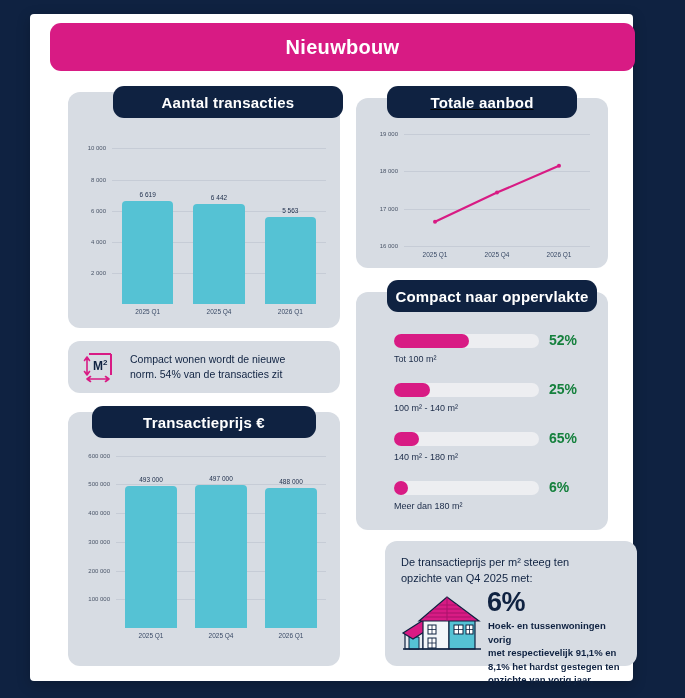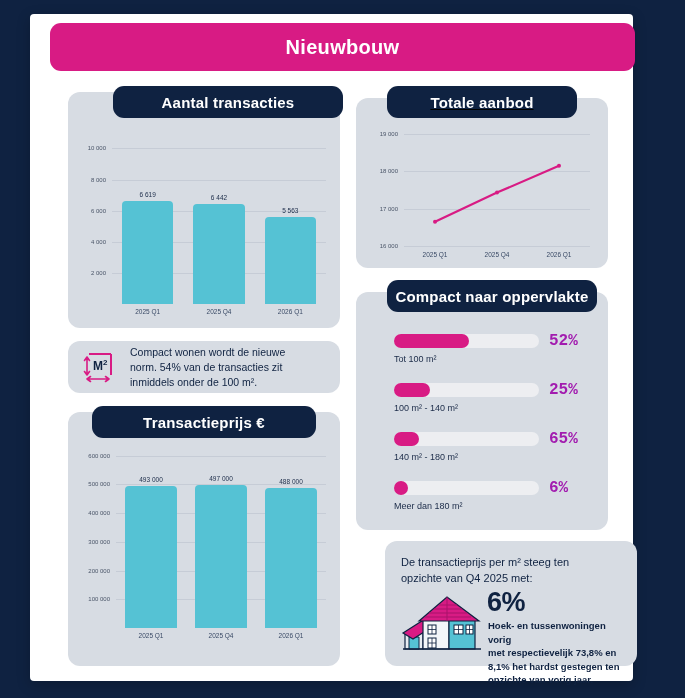--- a/index.html
+++ b/index.html
@@ -149,24 +149,23 @@
     left: 0; top: 0;
     height: 14px;
     background: #D81B84;
     border-radius: 7px;
     min-width: 14px;
   }
   .ppct {
     position: absolute;
     left: 155px;
     top: -2px;
-    font-size: 16px;
+    font-size: 14px;
     font-weight: bold;
-    color: #a21caf;
-    font-family: Liberation Mono, monospace;
+    color: #15803d;
   }
   .plabel {
     position: absolute;
     left: 0;
     top: 20px;
     font-size: 9px;
     color: #1B2B48;
   }
 
   
@@ -282,21 +281,20 @@
     <svg width="36" height="36" viewBox="0 0 36 36">
       <path d="M7 5 H29 M29 5 V26" stroke="#D81B84" stroke-width="2" fill="none"></path>
       <path d="M5 8 L5 26 M5 8 l-2.5 3.5 M5 8 l2.5 3.5 M5 26 l-2.5 -3.5 M5 26 l2.5 -3.5" stroke="#D81B84" stroke-width="1.6" fill="none" stroke-linecap="round"></path>
       <path d="M5 30 L27 30 M5 30 l3.5 -2.5 M5 30 l3.5 2.5 M27 30 l-3.5 -2.5 M27 30 l-3.5 2.5" stroke="#D81B84" stroke-width="1.6" fill="none" stroke-linecap="round"></path>
       <text x="11" y="21" font-family="Liberation Sans, sans-serif" font-size="12" font-weight="bold" fill="#0F2241">M</text>
       <text x="21" y="16" font-family="Liberation Sans, sans-serif" font-size="8" font-weight="bold" fill="#0F2241">2</text>
     </svg>
     <div class="note-text">
       <div>Compact wonen wordt de nieuwe</div>
       <div>norm. 54% van de transacties zit</div>
-      <div>inmiddels onder de 100 m².</div>
     </div>
   </div>
 
   <div class="panel" style="left:326px; top:278px; width:252px; height:238px;">
     <div id="oppervlakte-rows">
         <div class="prow" style="top: 42px;">
           <div class="ptrack">
             <div class="pfill" style="width: 75.4px;"></div>
           </div>
           <div class="ppct">52%</div>
@@ -395,19 +393,19 @@
       <path d="M68.5 32 L68.5 41 M65 36.5 L72 36.5" stroke="#0F2241" stroke-width="0.8"></path>
       <path d="M31 32 L31 41 M27 36.5 L35 36.5" stroke="#0F2241" stroke-width="0.8"></path>
       <path d="M31 45 L31 55 M27 50 L35 50" stroke="#0F2241" stroke-width="0.8"></path>
 
       <path d="M2 56 L80 56" stroke="#0F2241" stroke-width="1.4"></path>
     </svg>
 
     <div class="fact-pct">6%</div>
     <div class="fact-body">
       <div>Hoek- en tussenwoningen vorig</div>
-      <div>met respectievelijk 73,8% en</div>
+      <div>met respectievelijk 91,1% en</div>
       <div>8,1% het hardst gestegen ten</div>
       <div>opzichte van vorig jaar.</div>
     </div>
   </div>
 
 </div>
 
 </body></html>

